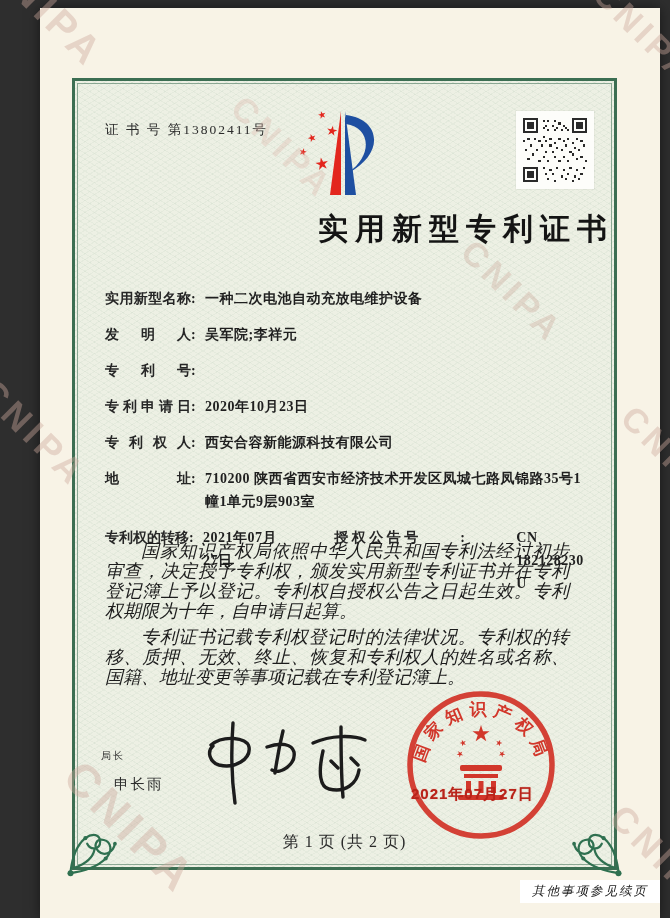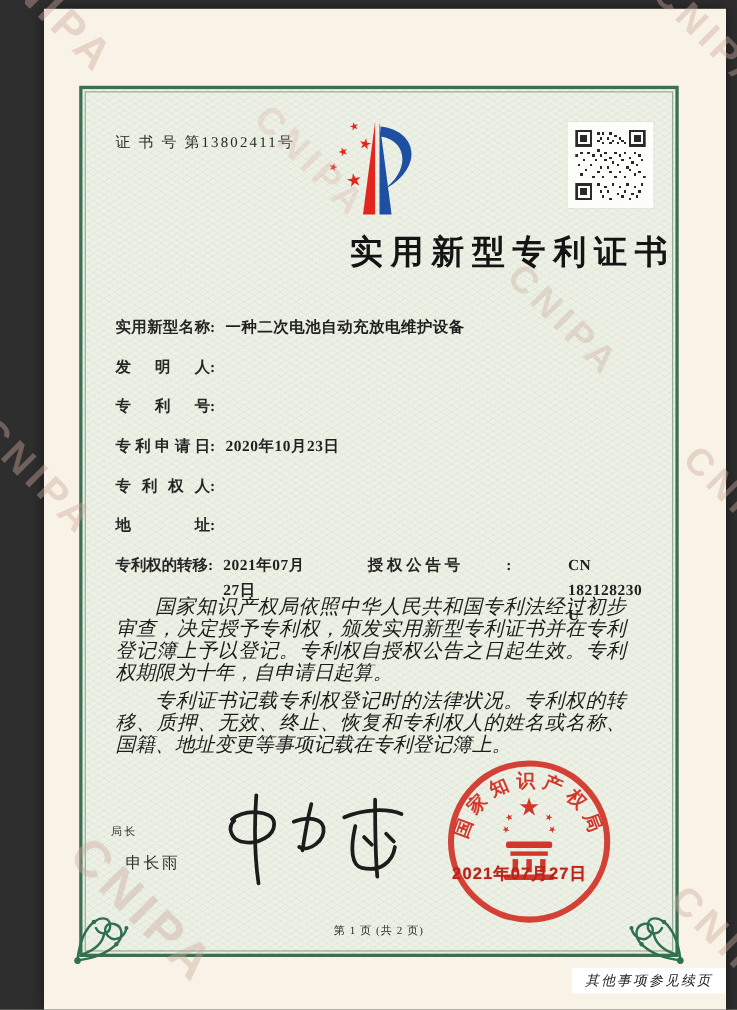--- a/index.html
+++ b/index.html
@@ -84,21 +84,21 @@
   .seal-date {
     position:absolute; left:6px; top:96px; width:140px;
     font-size:15px; font-weight:bold; color:#b92319;
     letter-spacing:1px; text-shadow:0 0 1px rgba(185,35,25,.6);
     font-family:"Liberation Sans","DejaVu Sans",sans-serif;
   }
 
   
   .pagenum {
     position:absolute; left:0; bottom:14px; width:100%;
-    text-align:center; font-size:10px; letter-spacing:1px; color:#2a2a2a;
+    text-align:center; font-size:16px; letter-spacing:1px; color:#2a2a2a;
   }
   .footnote-wrap { position:absolute; left:0; top:872px; width:100%; text-align:right; }
   .footnote {
     display:inline-block; background:#ffffff; padding:3px 12px;
     font-size:12.5px; font-style:italic; letter-spacing:2px; color:#222;
   }
 
   
   .wm-layer { position:absolute; inset:0; pointer-events:none; z-index:5; }
   .wm {
@@ -259,37 +259,40 @@
 
     <div class="fields">
       <div class="row">
         <span class="lbl">实用新型名称</span>
           <span class="colon">:</span>
           <span class="val">一种二次电池自动充放电维护设备</span>
       </div>
       <div class="row">
         <span class="lbl">发明人</span>
           <span class="colon">:</span>
+          <span class="val">吴军院;李祥元</span>
       </div>
       <div class="row">
         <span class="lbl">专利号</span>
           <span class="colon">:</span>
       </div>
       <div class="row">
         <span class="lbl">专利申请日</span>
           <span class="colon">:</span>
           <span class="val">2020年10月23日</span>
       </div>
       <div class="row">
         <span class="lbl">专利权人</span>
           <span class="colon">:</span>
+          <span class="val">西安合容新能源科技有限公司</span>
       </div>
       <div class="row">
         <span class="lbl">地址</span>
           <span class="colon">:</span>
+          <span class="val">710200 陕西省西安市经济技术开发区凤城七路凤锦路35号1幢1单元9层903室</span>
       </div>
       <div class="row">
         <span class="pair">
           <span class="lbl">专利权的转移</span>
             <span class="colon">:</span>
             <span class="val">2021年07月27日</span>
         </span>
         <span class="pair">
           <span class="lbl">授权公告号</span>
             <span class="colon">:</span>

